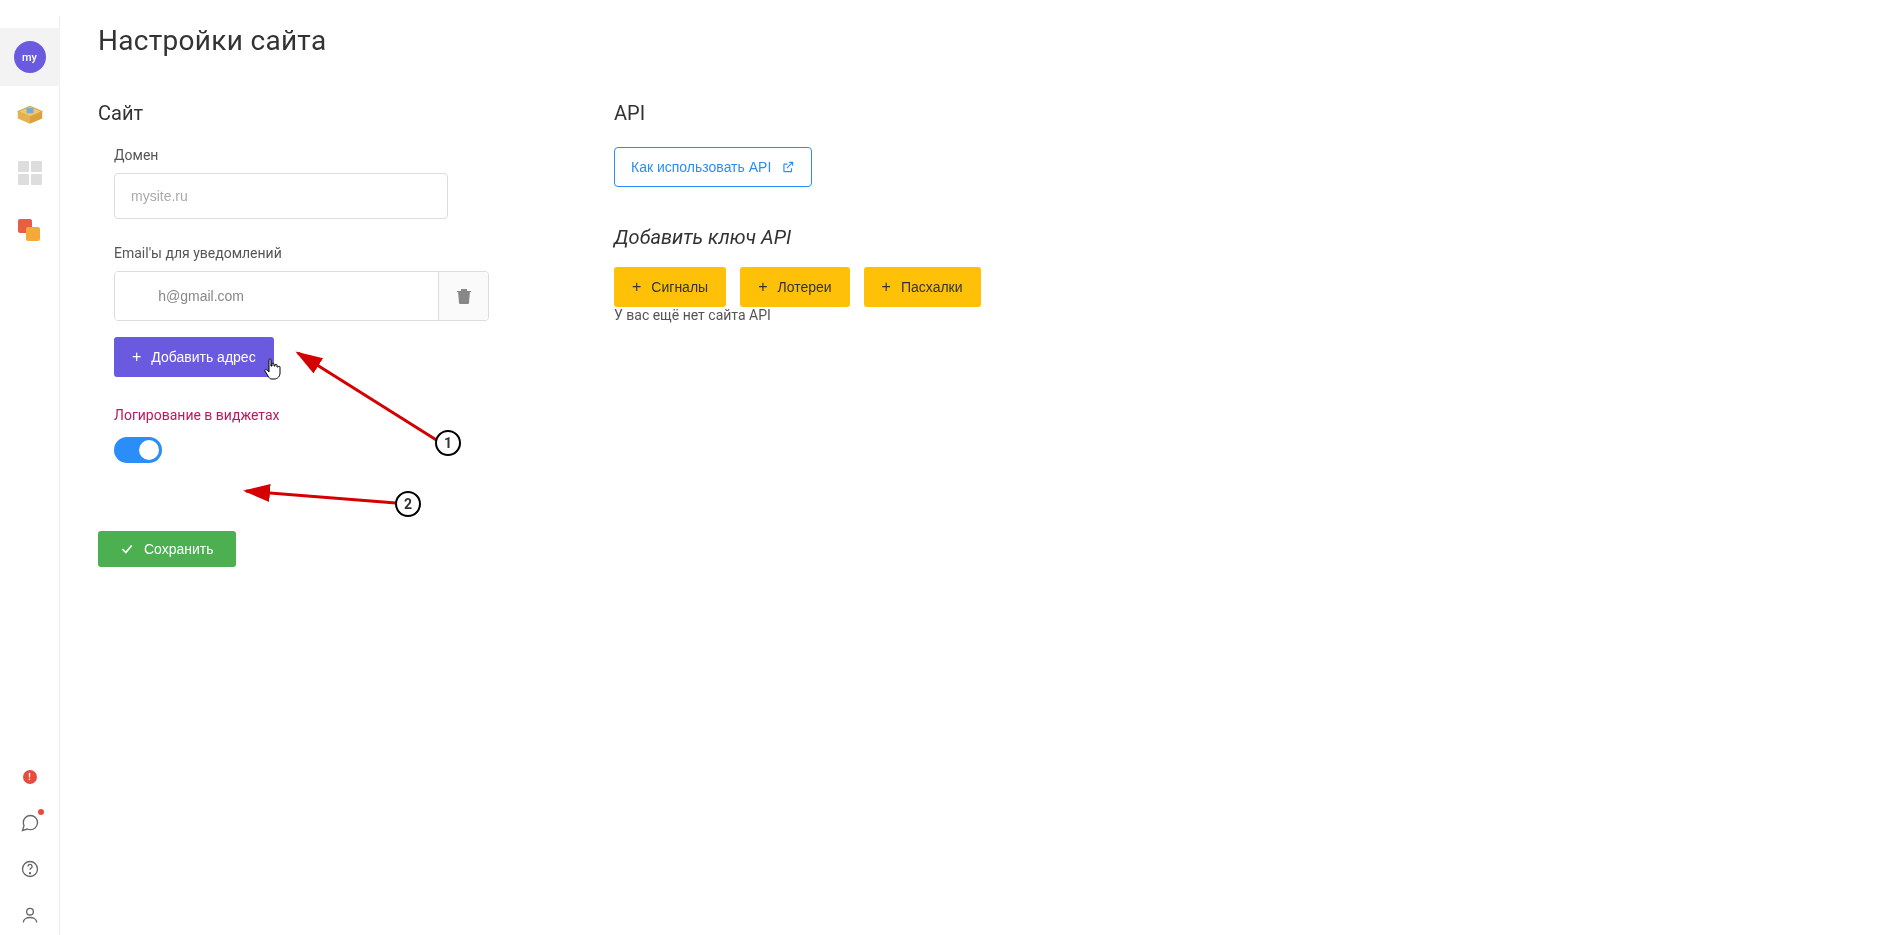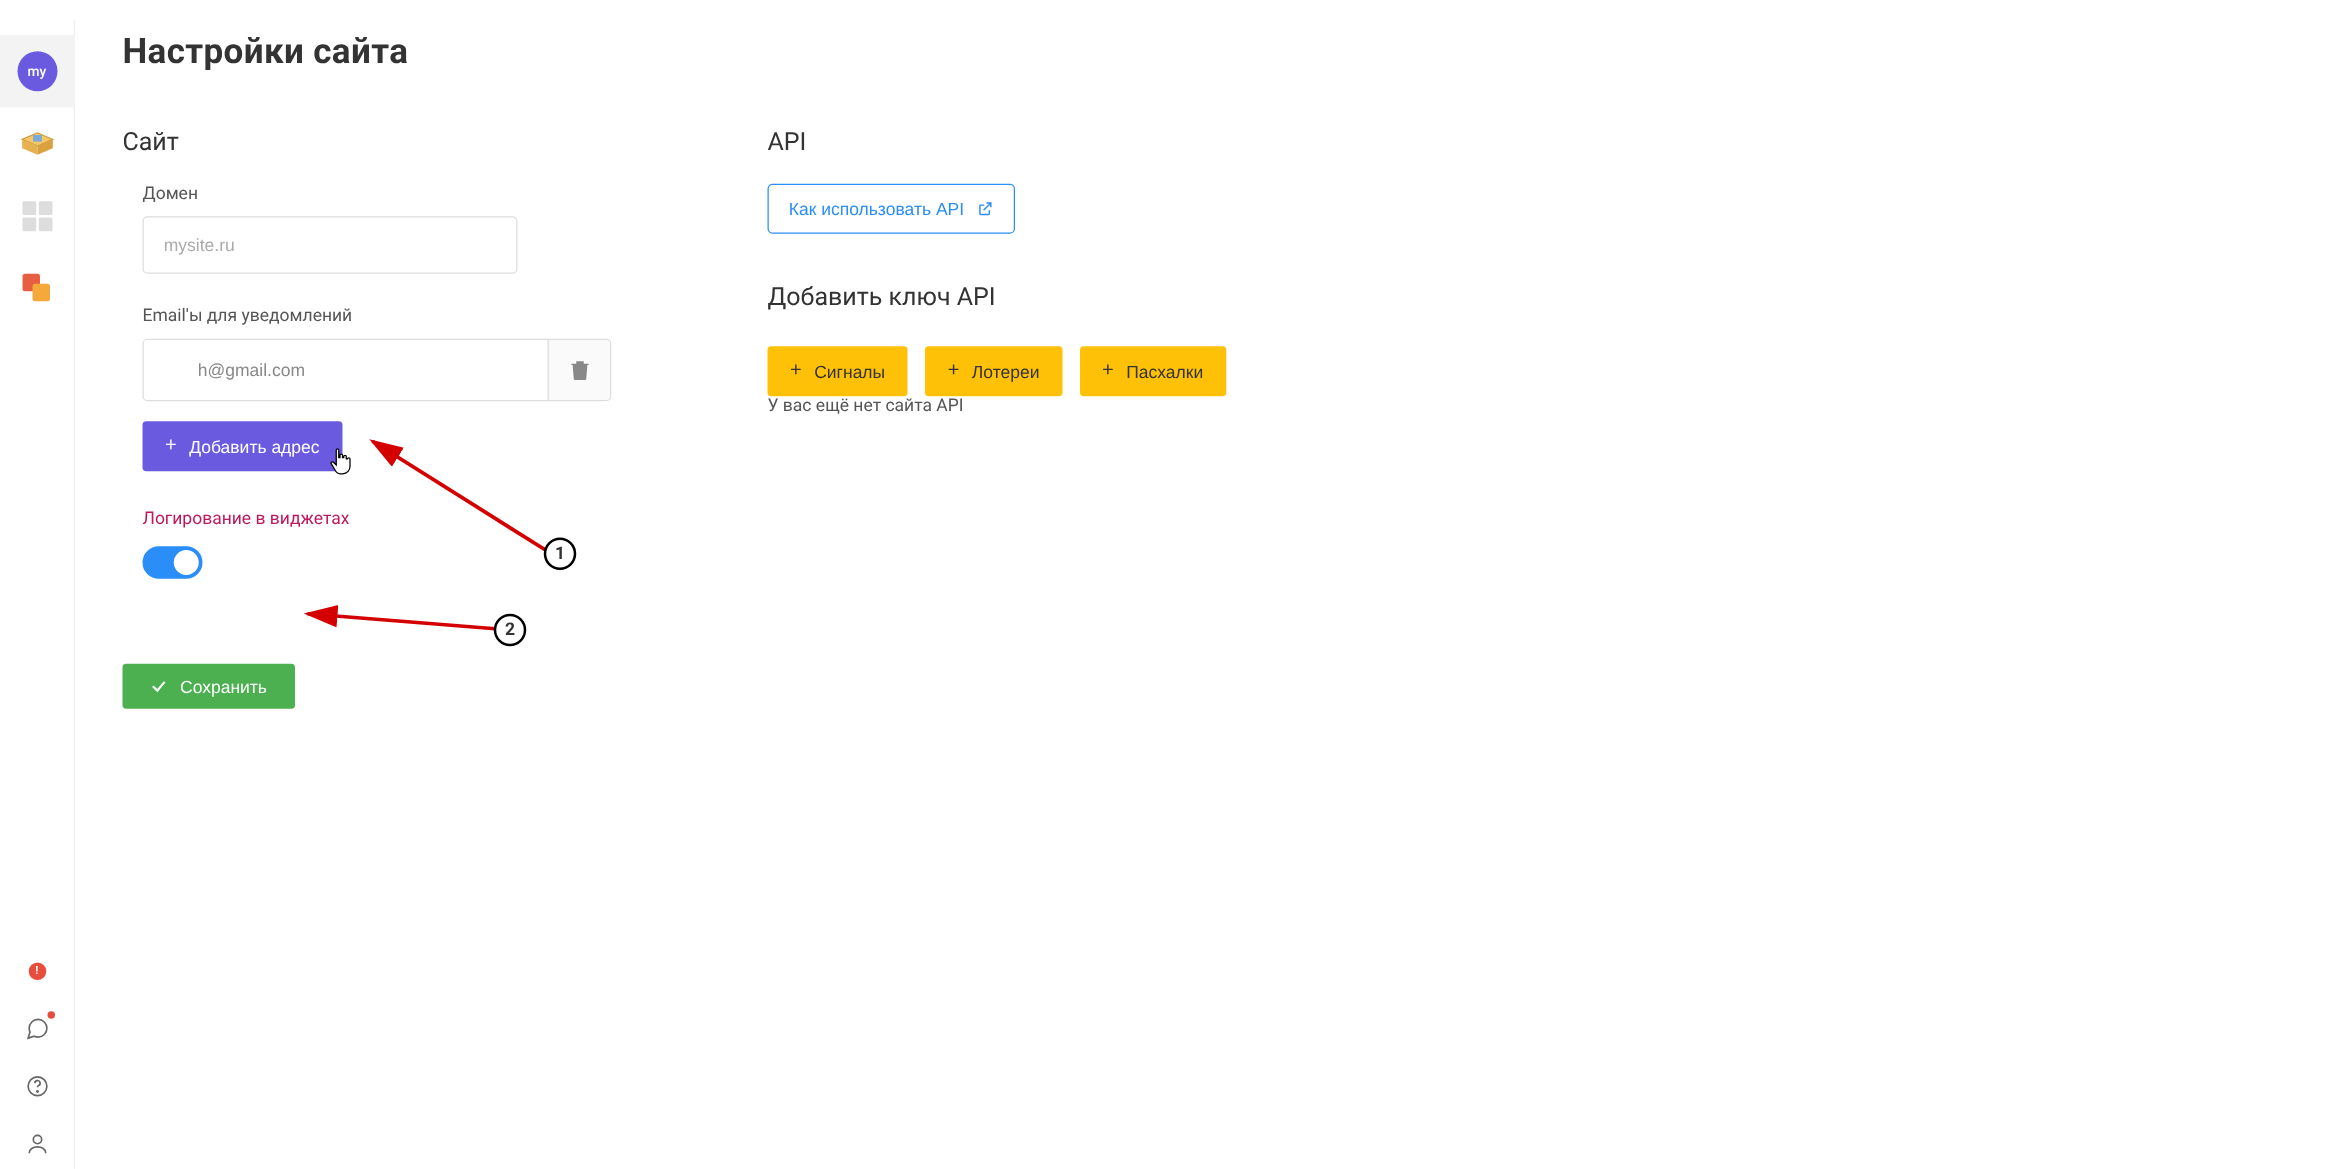--- a/index.html
+++ b/index.html
@@ -22,30 +22,30 @@
 
   .sidebar-bottom { margin-top:auto; display:flex; flex-direction:column; align-items:center; gap:22px; padding-bottom: 24px; }
   .side-icon-btn { width:24px; height:24px; display:flex; align-items:center; justify-content:center; cursor:pointer; color:#666; position:relative; }
   .side-icon-btn svg { width:20px; height:20px; stroke:#666; fill:none; stroke-width:1.6; }
   .dot-red { width:14px; height:14px; border-radius:50%; background:#e74c3c; display:flex; align-items:center; justify-content:center; }
   .dot-red::after { content:"!"; color:#fff; font-size:9px; font-weight:bold; }
   .chat-badge { position:absolute; top:-2px; right:-2px; width:6px; height:6px; border-radius:50%; background:#e74c3c; }
 
   
   .main { position:absolute; left:60px; top:0; right:0; bottom:0; padding: 24px 38px; }
-  .page-title { font-size: 28px; font-weight: 700; color:#333; letter-spacing: .3px; margin-bottom: 44px; }
+  .page-title { font-size: 28px; font-weight: 400; color:#333; letter-spacing: .3px; margin-bottom: 44px; }
 
   .columns { display:flex; gap: 16px; }
   .left-col { width: 500px; }
   .right-col { margin-left: 0; }
 
   .section-title { font-size: 20px; font-weight: 400; color:#333; margin-bottom: 22px; }
 
   .field-label { font-size: 14px; color:#555; margin-bottom: 10px; margin-left: 16px; }
-  .text-input { width: 300px; height: 46px; border:1px solid #ddd; border-radius:4px; padding: 0 16px; font-size:14px; color:#737373; background:#fff; margin-left:16px; }
+  .text-input { width: 334px; height: 46px; border:1px solid #ddd; border-radius:4px; padding: 0 16px; font-size:14px; color:#737373; background:#fff; margin-left:16px; }
   .text-input::placeholder { color:#aaa; }
 
   .form-group { margin-bottom: 26px; }
 
   .email-row { display:flex; align-items:center; margin-left:16px; border:1px solid #ddd; border-radius:4px; width: 375px; height:50px; overflow:hidden; }
   .email-input { flex:1; border:none; padding:0 16px; height:100%; font-size:14px; color:#888; background:#fff; outline:none; }
   .email-delete { width:50px; height:100%; border-left:1px solid #ddd; background:#fafafa; display:flex; align-items:center; justify-content:center; cursor:pointer; }
   .email-delete svg { width:14px; height:16px; fill:#888; }
 
   .btn { display:inline-flex; align-items:center; gap:10px; height:40px; padding:0 18px; border-radius:3px; font-size:14px; cursor:pointer; border:none; font-weight:500; }
@@ -55,21 +55,21 @@
   .toggle-label { font-size:14px; color:#be185d; margin-bottom:14px; margin-left:16px; }
   .toggle { width:48px; height:26px; border-radius:13px; background:#2b8df7; position:relative; cursor:pointer; margin-left:16px; }
   .toggle .knob { position:absolute; right:3px; top:3px; width:20px; height:20px; border-radius:50%; background:#fff; }
 
   .btn-green { background:#4caf50; color:#fff; padding:0 22px; height:36px; border-radius:3px; margin-top: 42px; }
 
   
   .btn-outline-blue { display:inline-flex; align-items:center; gap:10px; height:40px; padding:0 16px; border:1px solid #2b8df7; color:#2b8df7; border-radius:4px; background:#fff; font-size:14px; cursor:pointer; }
   .btn-outline-blue svg { width:14px; height:14px; stroke:#2b8df7; fill:none; stroke-width:2; }
 
-  .api-add-title { font-size:20px; font-weight:400; margin-top:38px; margin-bottom:28px; }
+  .api-add-title { font-size:20px; font-weight:400; margin-top:38px; margin-bottom:18px;font-style:italic; }
   .btn-row { display:flex; gap:14px; }
   .btn-yellow { background:#ffc107; color:#333; font-weight:400; font-size:14px; }
   .btn-yellow .plus-ic { color:#333; }
 
   .keys-title { font-size:20px; font-weight:400; margin-top:36px; margin-bottom:14px; }
   .keys-empty { font-size:14px; color:#555; }
 
   
   .annot-circle { position:absolute; width:26px; height:26px; border:2.5px solid #000; border-radius:50%; display:flex; align-items:center; justify-content:center; font-weight:700; font-size:14px; background:#fff; }
   .arrow { position:absolute; pointer-events:none; }

